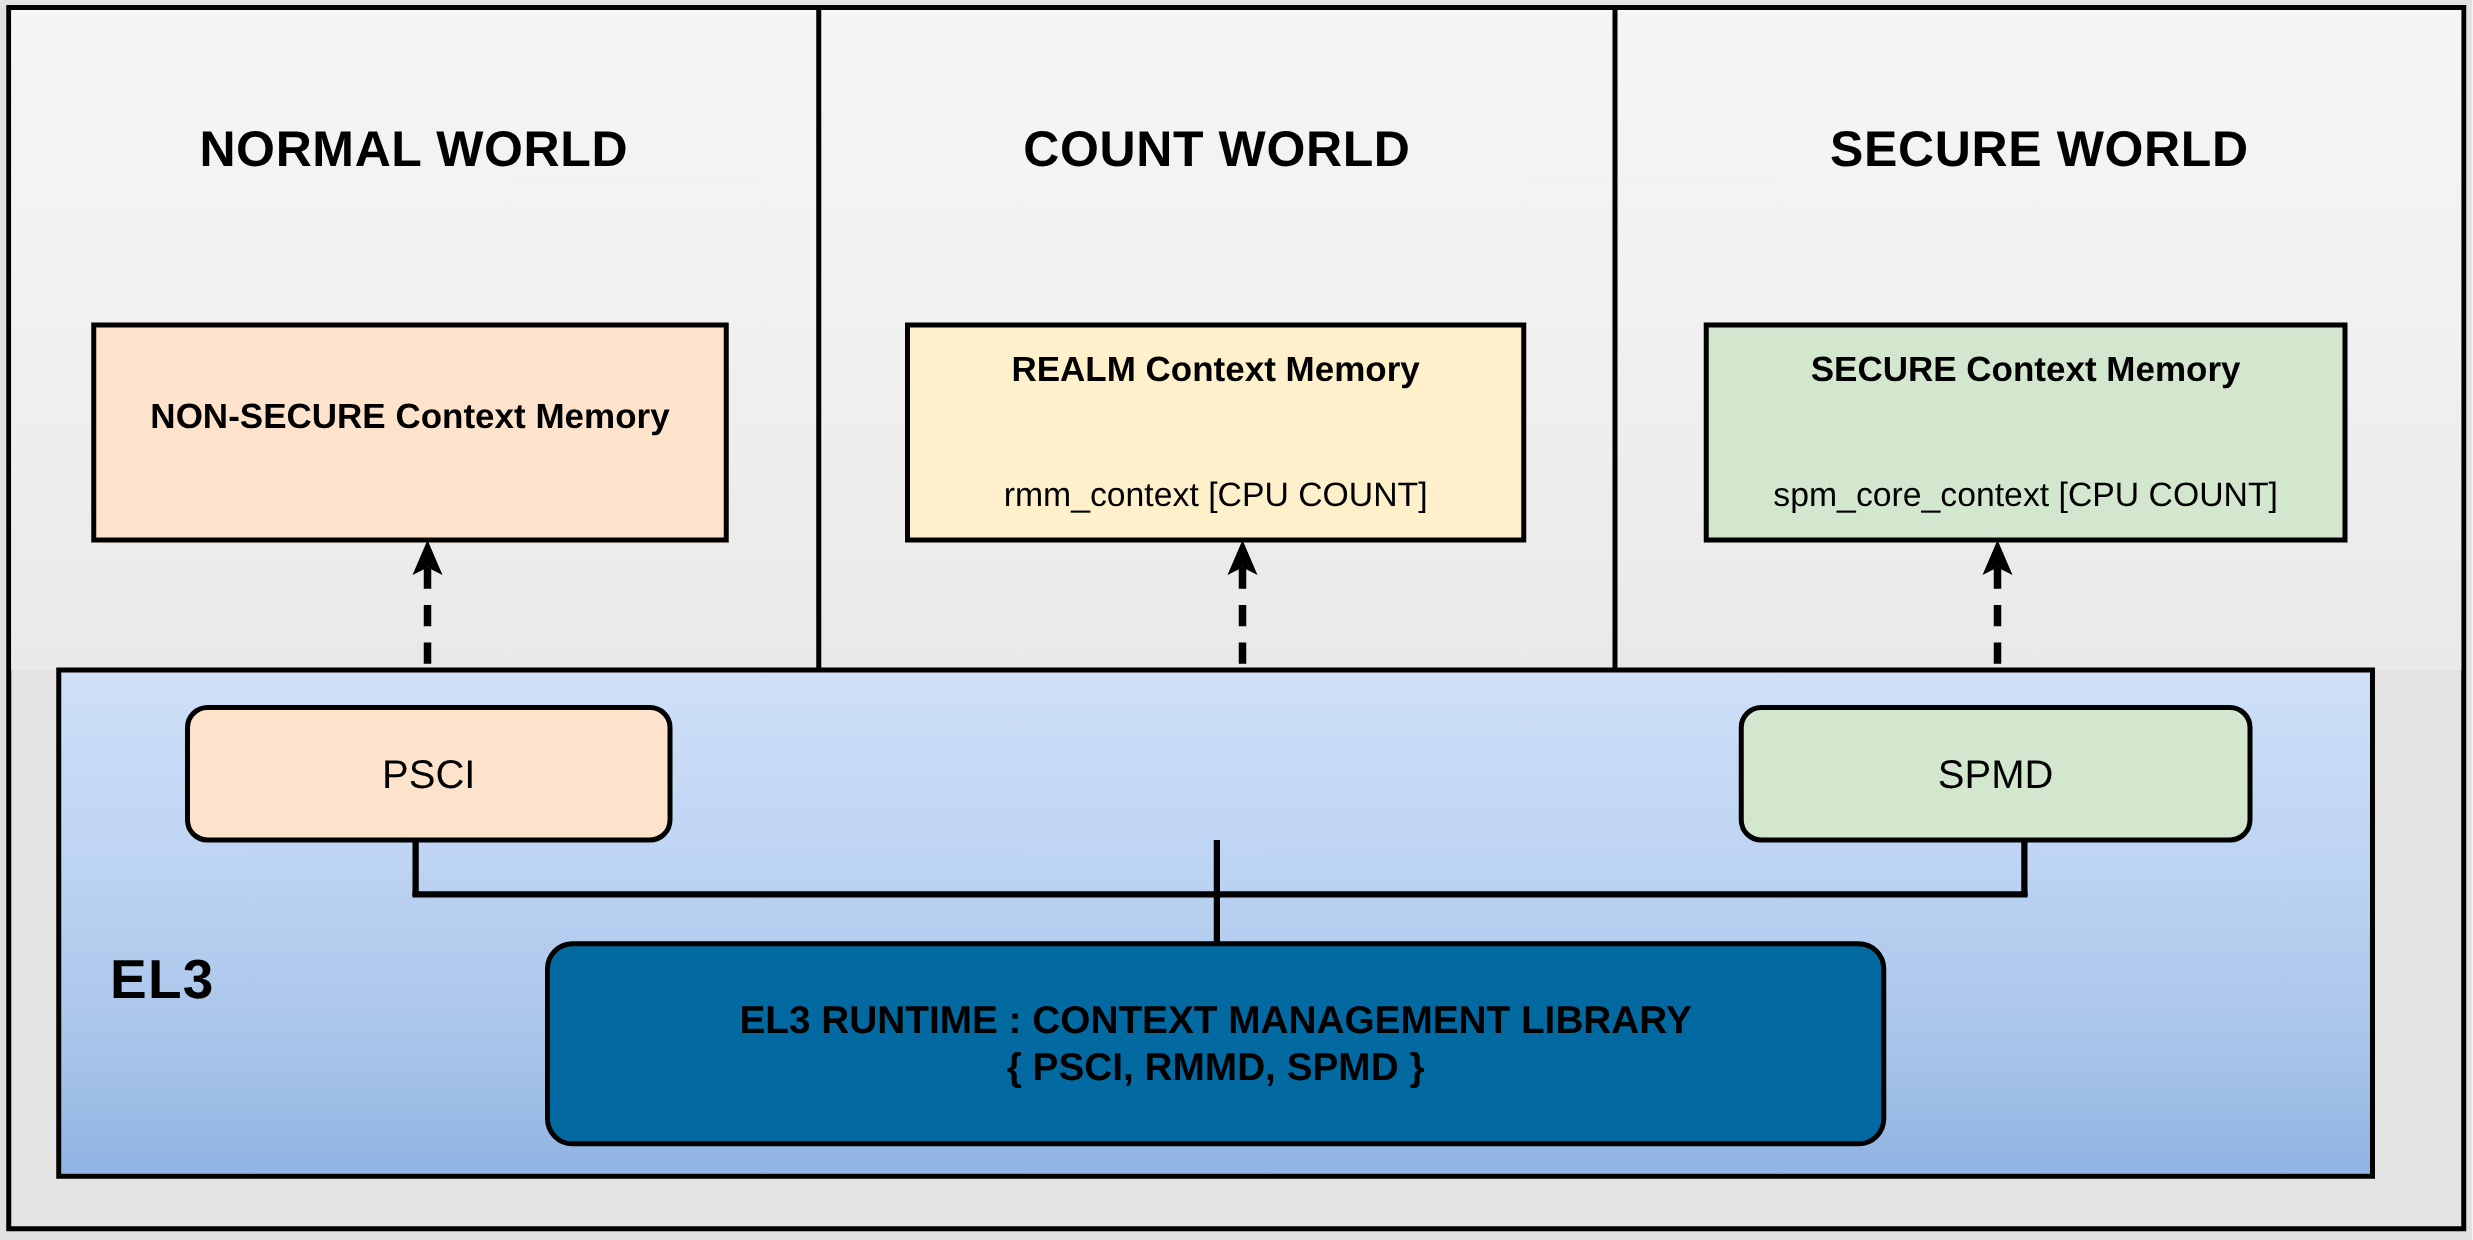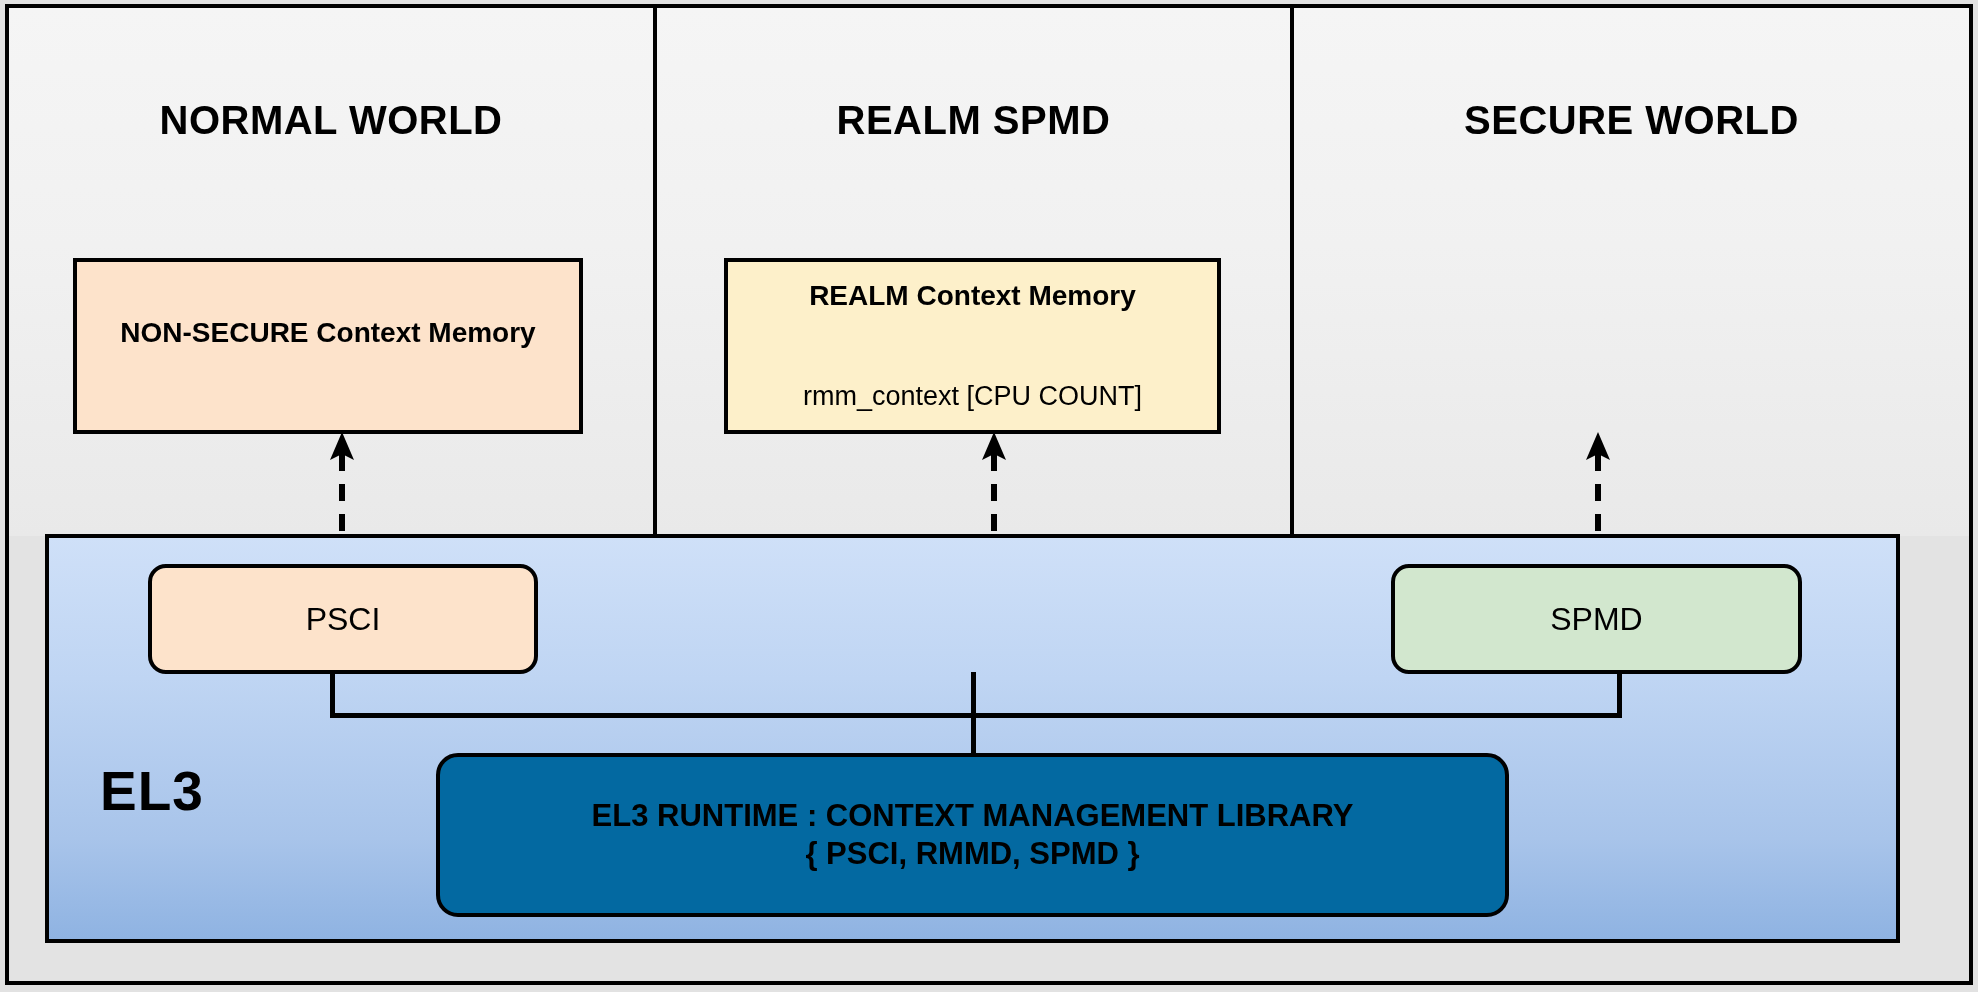--- a/index.html
+++ b/index.html
@@ -88,23 +88,23 @@
     left: 45px;
     top: 534px;
     width: 1855px;
     height: 409px;
     border: 4px solid #000000;
     box-sizing: border-box;
     background: linear-gradient(to bottom, #cfe0f8 0%, #bfd5f3 35%, #a8c4ea 75%, #8fb3e2 100%);
   }
   .el3-label {
     position: absolute;
-    left: 100px;
+    left: 88px;
     top: 759px;
-    font-size: 55px;
+    font-size: 44px;
     font-weight: bold;
     color: #000000;
     letter-spacing: 1px;
   }
   
   .disp-box {
     position: absolute;
     border: 4px solid #000000;
     border-radius: 18px;
     box-sizing: border-box;
@@ -173,40 +173,44 @@
 
   <div class="dash-arrow" style="left:322px; top:432px; width:40px; height:136px;">
     <svg width="40" height="136" viewBox="0 0 40 136">
       <line x1="20" y1="22" x2="20" y2="114" stroke="#000" stroke-width="6" stroke-dasharray="17,13"></line>
       <polygon points="20,0 32,28 20,22 8,28" fill="#000"></polygon>
       <polygon points="20,136 8,108 20,114 32,108" fill="#000"></polygon>
     </svg>
   </div>
 
   <div class="world-col" style="left:657px; width:633px;">
-    <div class="world-title" style="top:98px;">REALM SPMD</div>
+    <div class="world-title" style="top:98px;">COUNT WORLD</div>
   </div>
 
   <div class="ctx-box" style="left:724px; top:258px; width:497px; height:176px; background:#fdf0ca;">
     <div class="ctx-title">REALM Context Memory</div>
     <div class="ctx-sub">rmm_context [CPU COUNT]</div>
   </div>
 
   <div class="dash-arrow" style="left:974px; top:432px; width:40px; height:136px;">
     <svg width="40" height="136" viewBox="0 0 40 136">
       <line x1="20" y1="22" x2="20" y2="114" stroke="#000" stroke-width="6" stroke-dasharray="17,13"></line>
       <polygon points="20,0 32,28 20,22 8,28" fill="#000"></polygon>
       <polygon points="20,136 8,108 20,114 32,108" fill="#000"></polygon>
     </svg>
   </div>
 
   <div class="world-col" style="left:1294px; width:675px;">
     <div class="world-title" style="top:98px;">SECURE WORLD</div>
   </div>
 
+  <div class="ctx-box" style="left:1363px; top:258px; width:515px; height:176px; background:#d2e7ce;">
+    <div class="ctx-title">SECURE Context Memory</div>
+    <div class="ctx-sub">spm_core_context  [CPU COUNT]</div>
+  </div>
 
   <div class="dash-arrow" style="left:1578px; top:432px; width:40px; height:136px;">
     <svg width="40" height="136" viewBox="0 0 40 136">
       <line x1="20" y1="22" x2="20" y2="114" stroke="#000" stroke-width="6" stroke-dasharray="17,13"></line>
       <polygon points="20,0 32,28 20,22 8,28" fill="#000"></polygon>
       <polygon points="20,136 8,108 20,114 32,108" fill="#000"></polygon>
     </svg>
   </div>
 
   <div class="el3-panel"></div>

